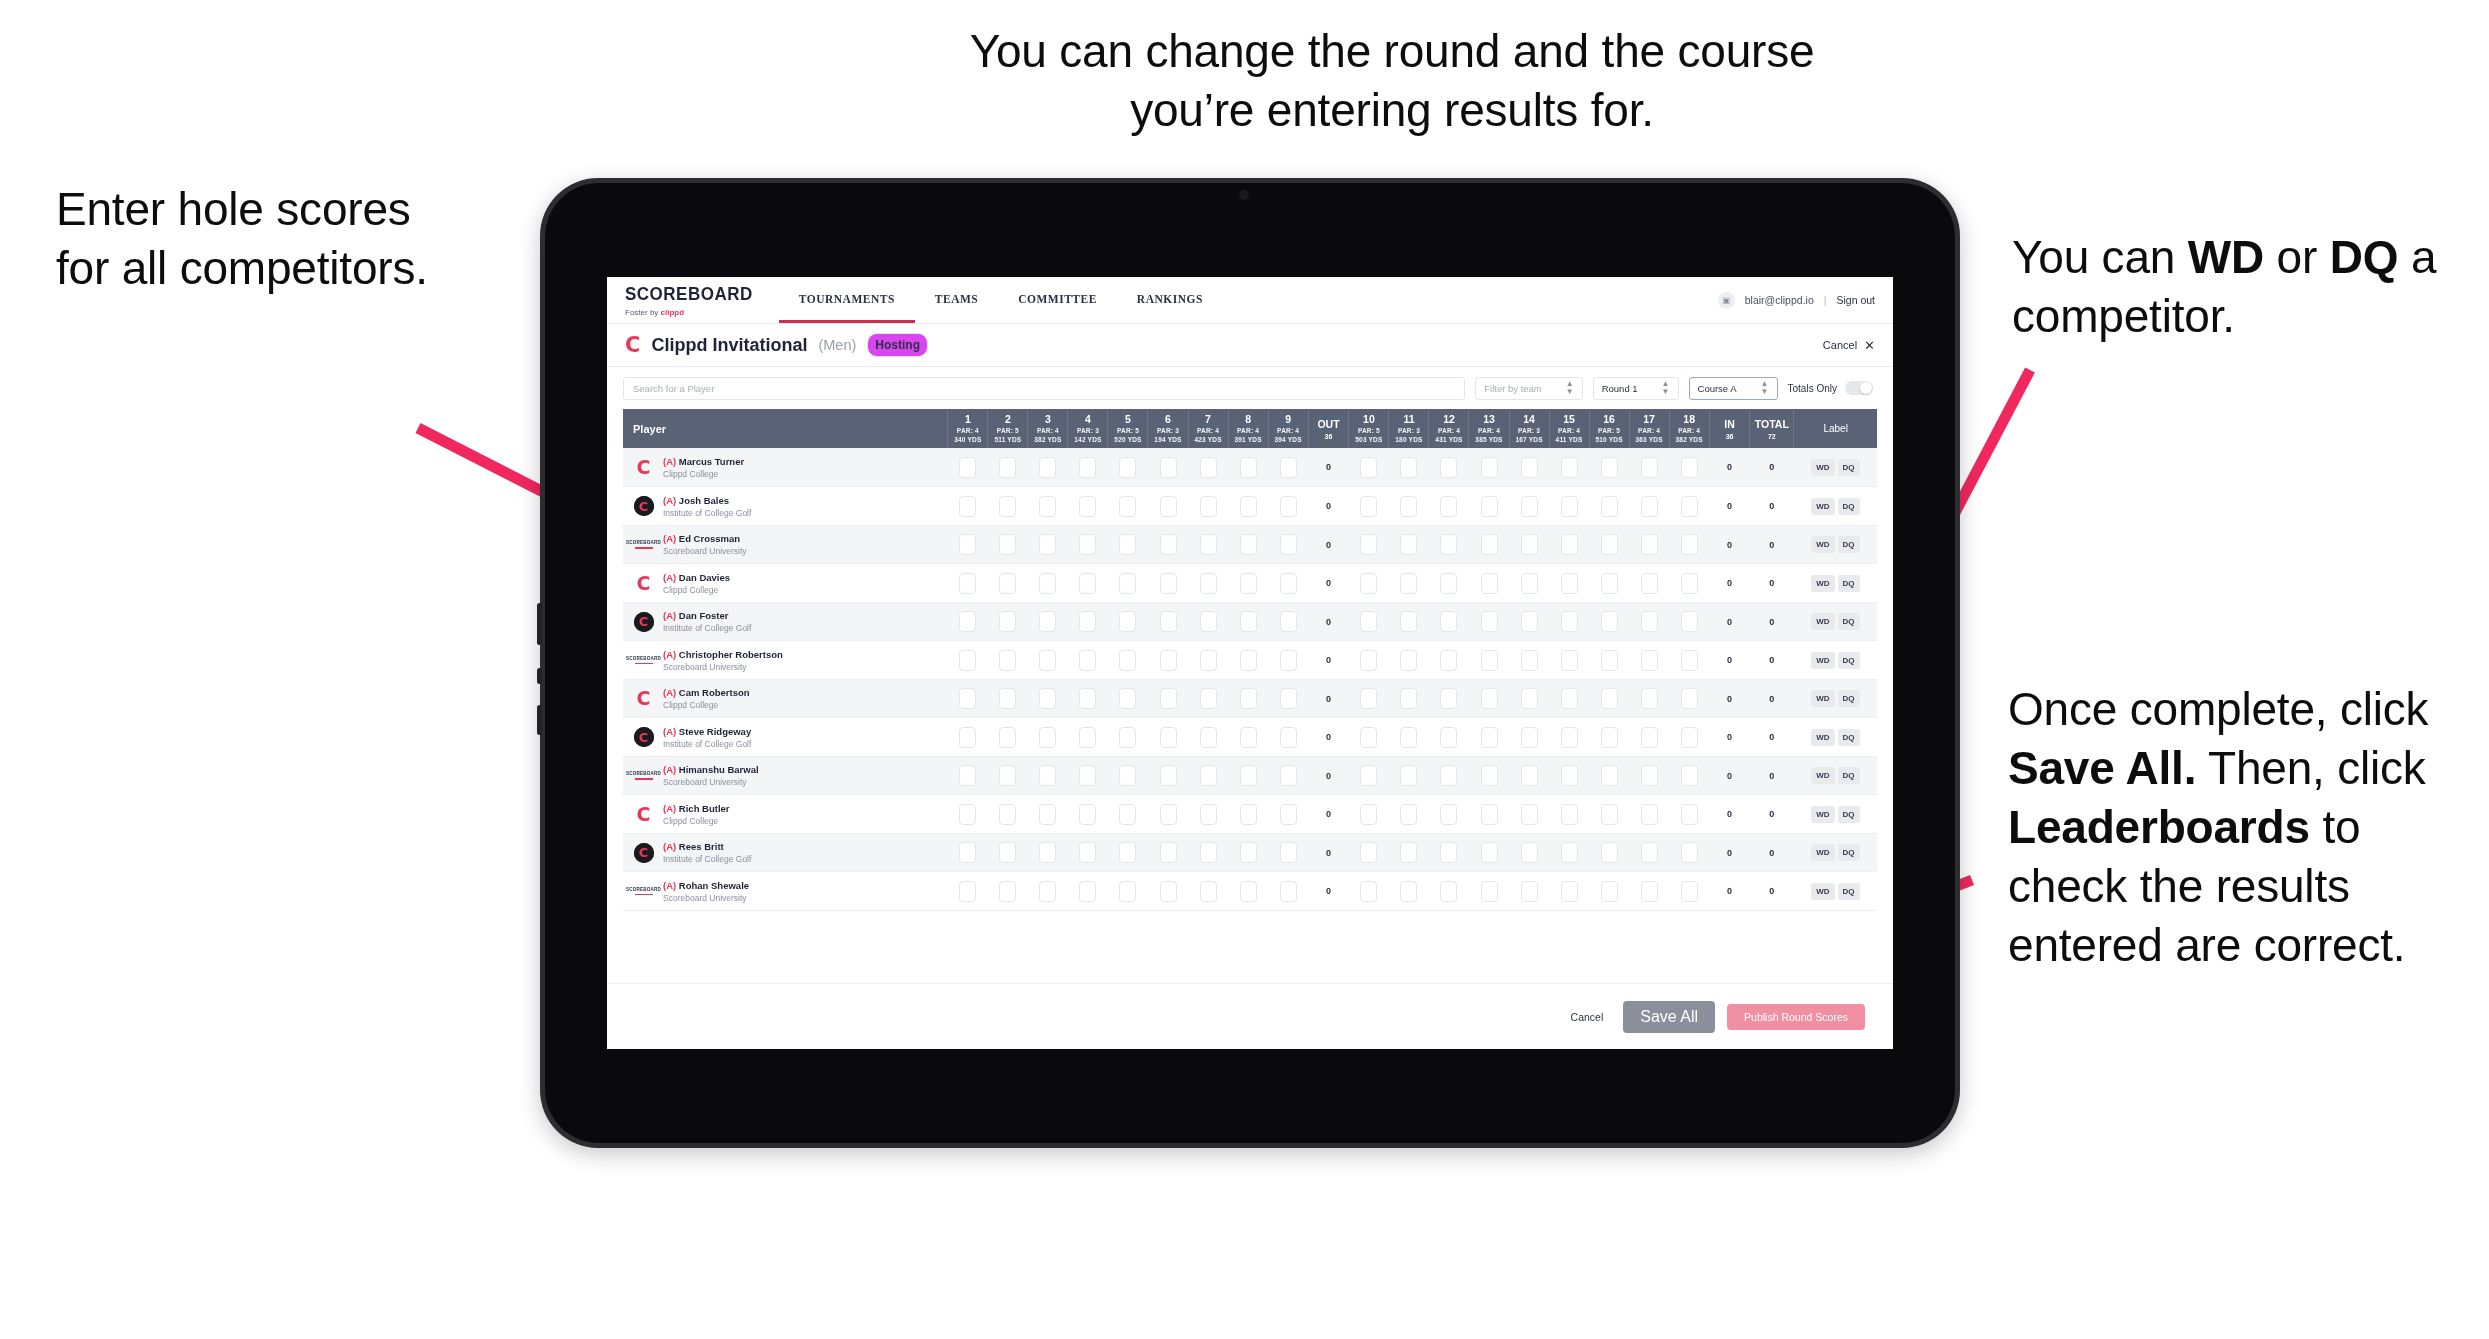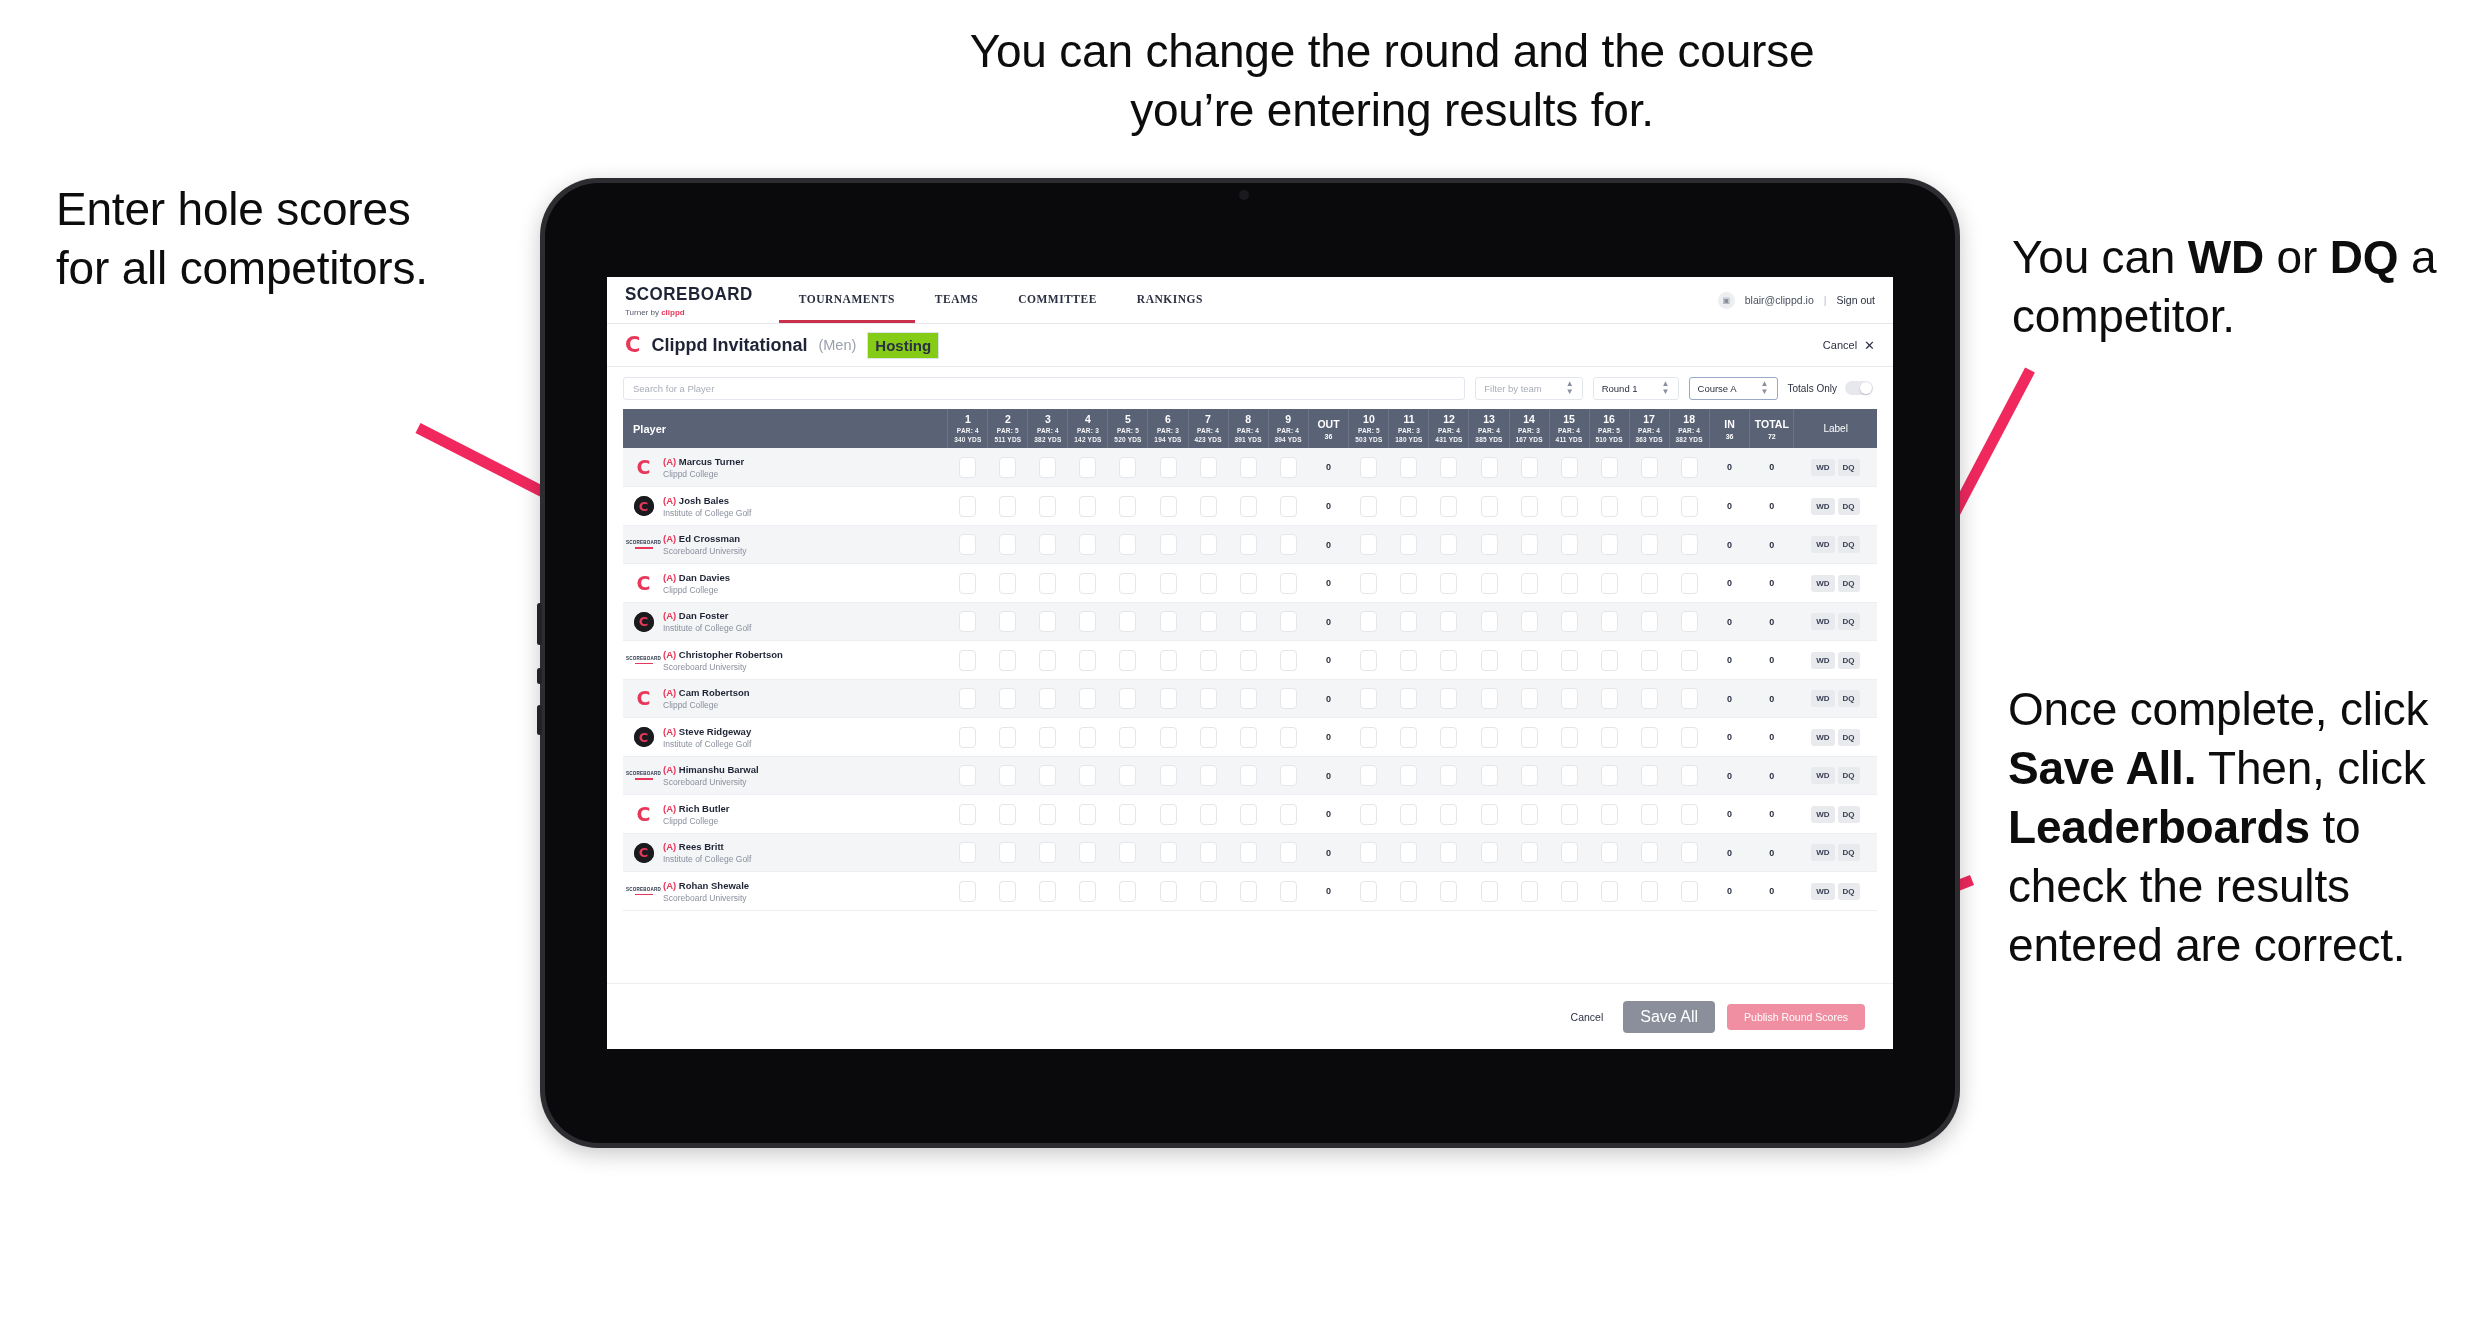--- a/index.html
+++ b/index.html
@@ -92,22 +92,22 @@
     height: 43px; background:#fff; border-bottom:1px solid #e7e9ee;
     display:flex; align-items:center; padding: 0 18px; gap:11px;
   }
   .clogo {
     font-size: 21px; font-weight: 800; color:#e8385a; line-height:1;
     font-family:"DejaVu Sans", sans-serif;
   }
   .t-name { font-size: 18px; font-weight:600; color:#1e2435; }
   .t-gender { font-size: 14.5px; color:#9aa0ad; }
   .t-badge {
-    font-size: 15px; font-weight:700; color:#2c3142;
-    border:1px solid #dfe2e8; border-radius:1px; padding:4px 7px; background:#84cc16;
+    font-size: 12px; font-weight:700; color:#2c3142;
+    border:1px solid #dfe2e8; border-radius:10px; padding:4px 7px; background:#d946ef;
   }
   .cancel-wrap { margin-left:auto; display:flex; align-items:center; gap:7px; font-size:11px; color:#2c3142; cursor:pointer; }
   .x-icon { font-size:13px; line-height:1; }
 
   
   .subtabs {
     height: 33px; background:#2b3347; display:flex; align-items:center; padding: 0 18px; gap: 4px;
   }
   .subtab {
     font-size:10.5px; color:#c8ccd6; padding: 5px 11px; border-radius:4px; cursor:pointer; font-weight:500;
@@ -223,21 +223,21 @@
     <div class="btn-vol btn-v1"></div>
     <div class="btn-vol btn-v2"></div>
     <div class="btn-vol btn-v3"></div>
 
     <div class="tablet-inner">
       <div class="app">
 
         <div class="topnav">
           <div class="brand">
             <div class="brand-main">SCOREBOARD</div>
-            <div class="brand-sub"><span>Turner by </span><i>clippd</i></div>
+            <div class="brand-sub"><span>Foster by </span><i>clippd</i></div>
           </div>
           <div class="topnav-links">
             <div class="topnav-link active">TOURNAMENTS</div>
             <div class="topnav-link">TEAMS</div>
             <div class="topnav-link">COMMITTEE</div>
             <div class="topnav-link">RANKINGS</div>
           </div>
           <div class="topnav-right">
             <div class="user-chip">▣</div>
             <span>blair@clippd.io</span>

